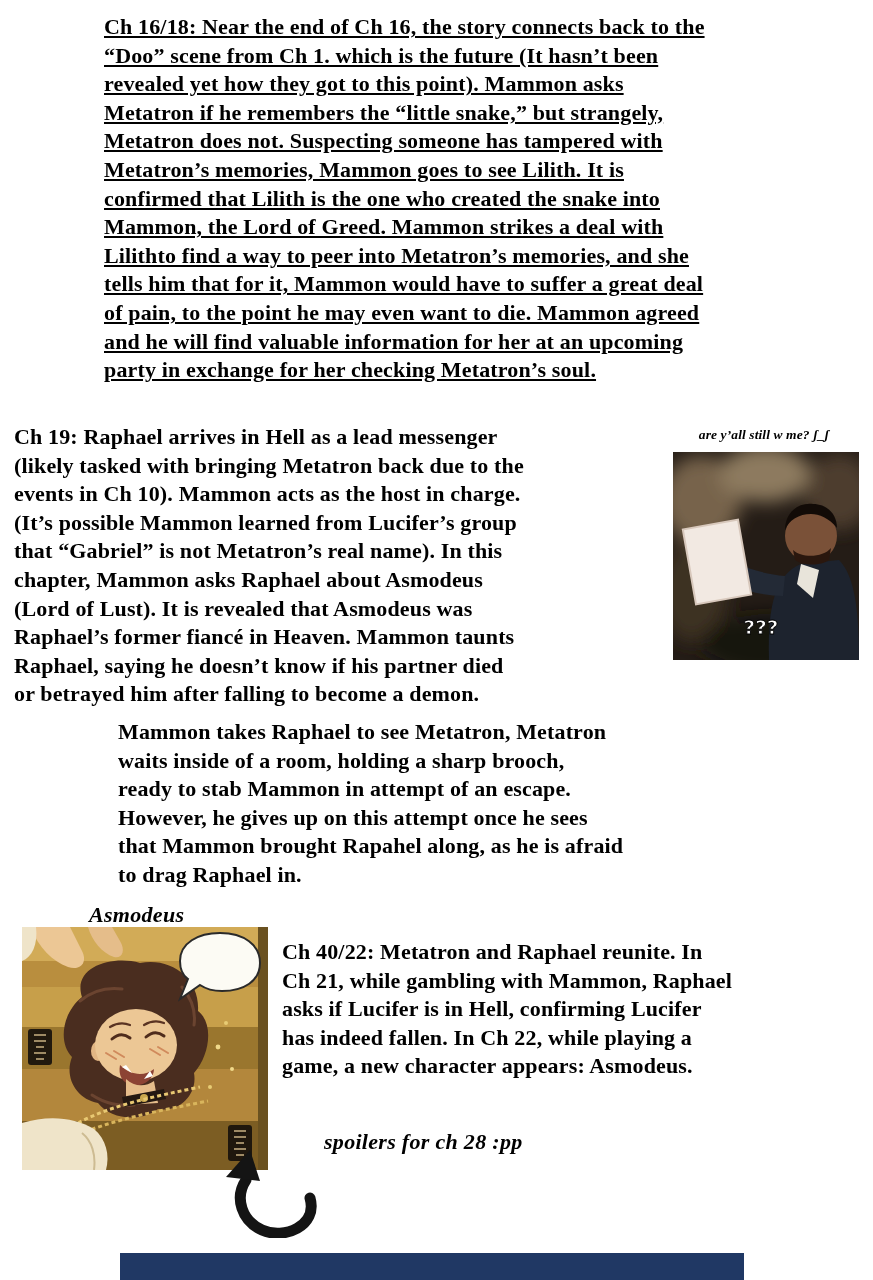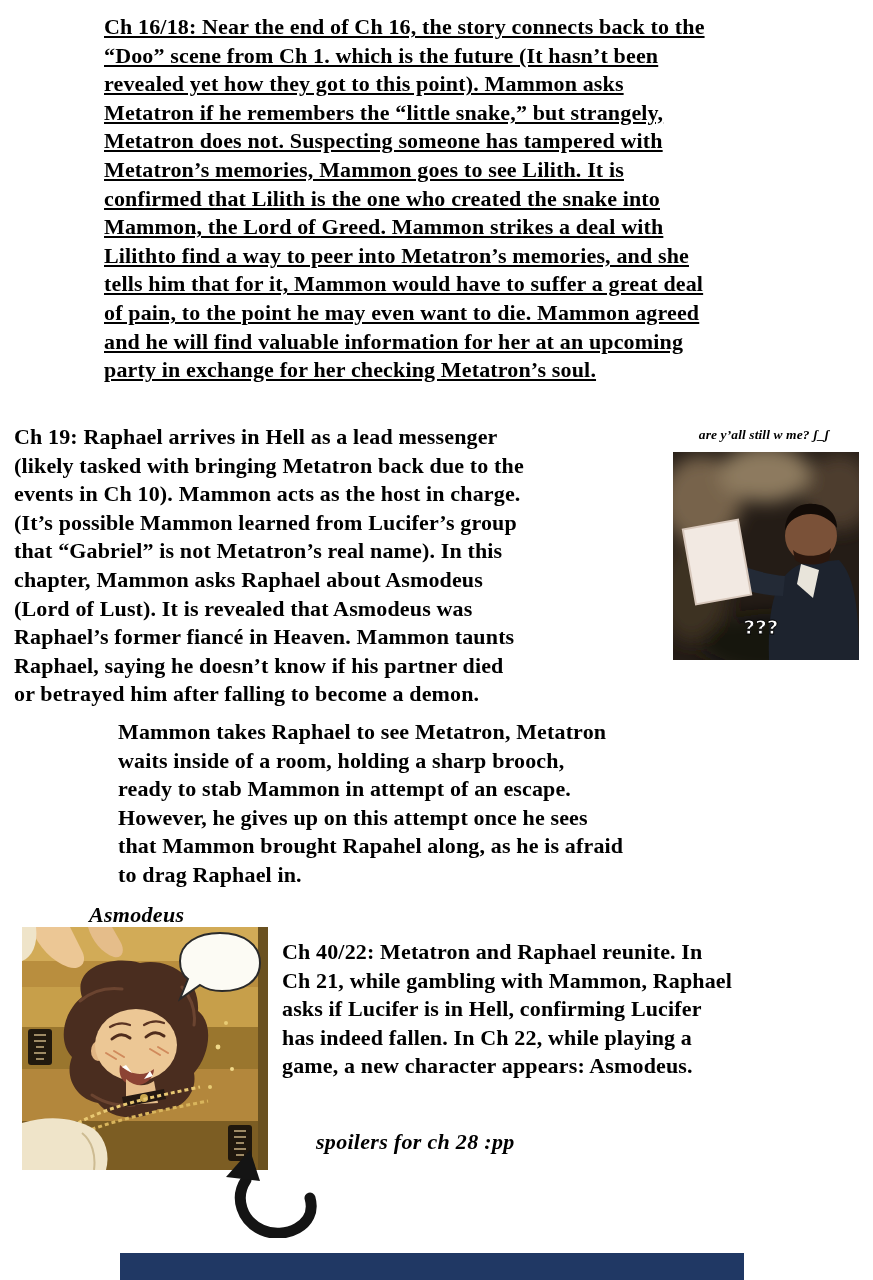--- a/index.html
+++ b/index.html
@@ -158,21 +158,21 @@
     </g>
   </svg>
 </div>
 
 <div class="para center" style="top:938px; left:282px; width:580px;">Ch 40/22: Metatron and Raphael reunite. In
 Ch 21, while gambling with Mammon, Raphael
 asks if Lucifer is in Hell, confirming Lucifer
 has indeed fallen. In Ch 22, while playing a
 game, a new character appears: Asmodeus.</div>
 
-<div class="spoiler" style="top:1129px; left:316px;">spoilers for ch 28 :pp</div>
+<div class="spoiler" style="top:1129px; left:324px;">spoilers for ch 28 :pp</div>
 
 <div class="abs" style="top:1150px; left:226px;">
   <svg viewBox="0 0 100 88" width="100" height="88">
     <path d="M 84 48 C 92 76 58 90 36 80 C 16 71 8 48 20 30" fill="none" stroke="#141414" stroke-width="11" stroke-linecap="round"></path>
     <polygon points="24,0 0,27 34,31" fill="#141414"></polygon>
   </svg>
 </div>
 
 <div class="footer-bar" style="background: rgb(32, 56, 100);"></div>
 

